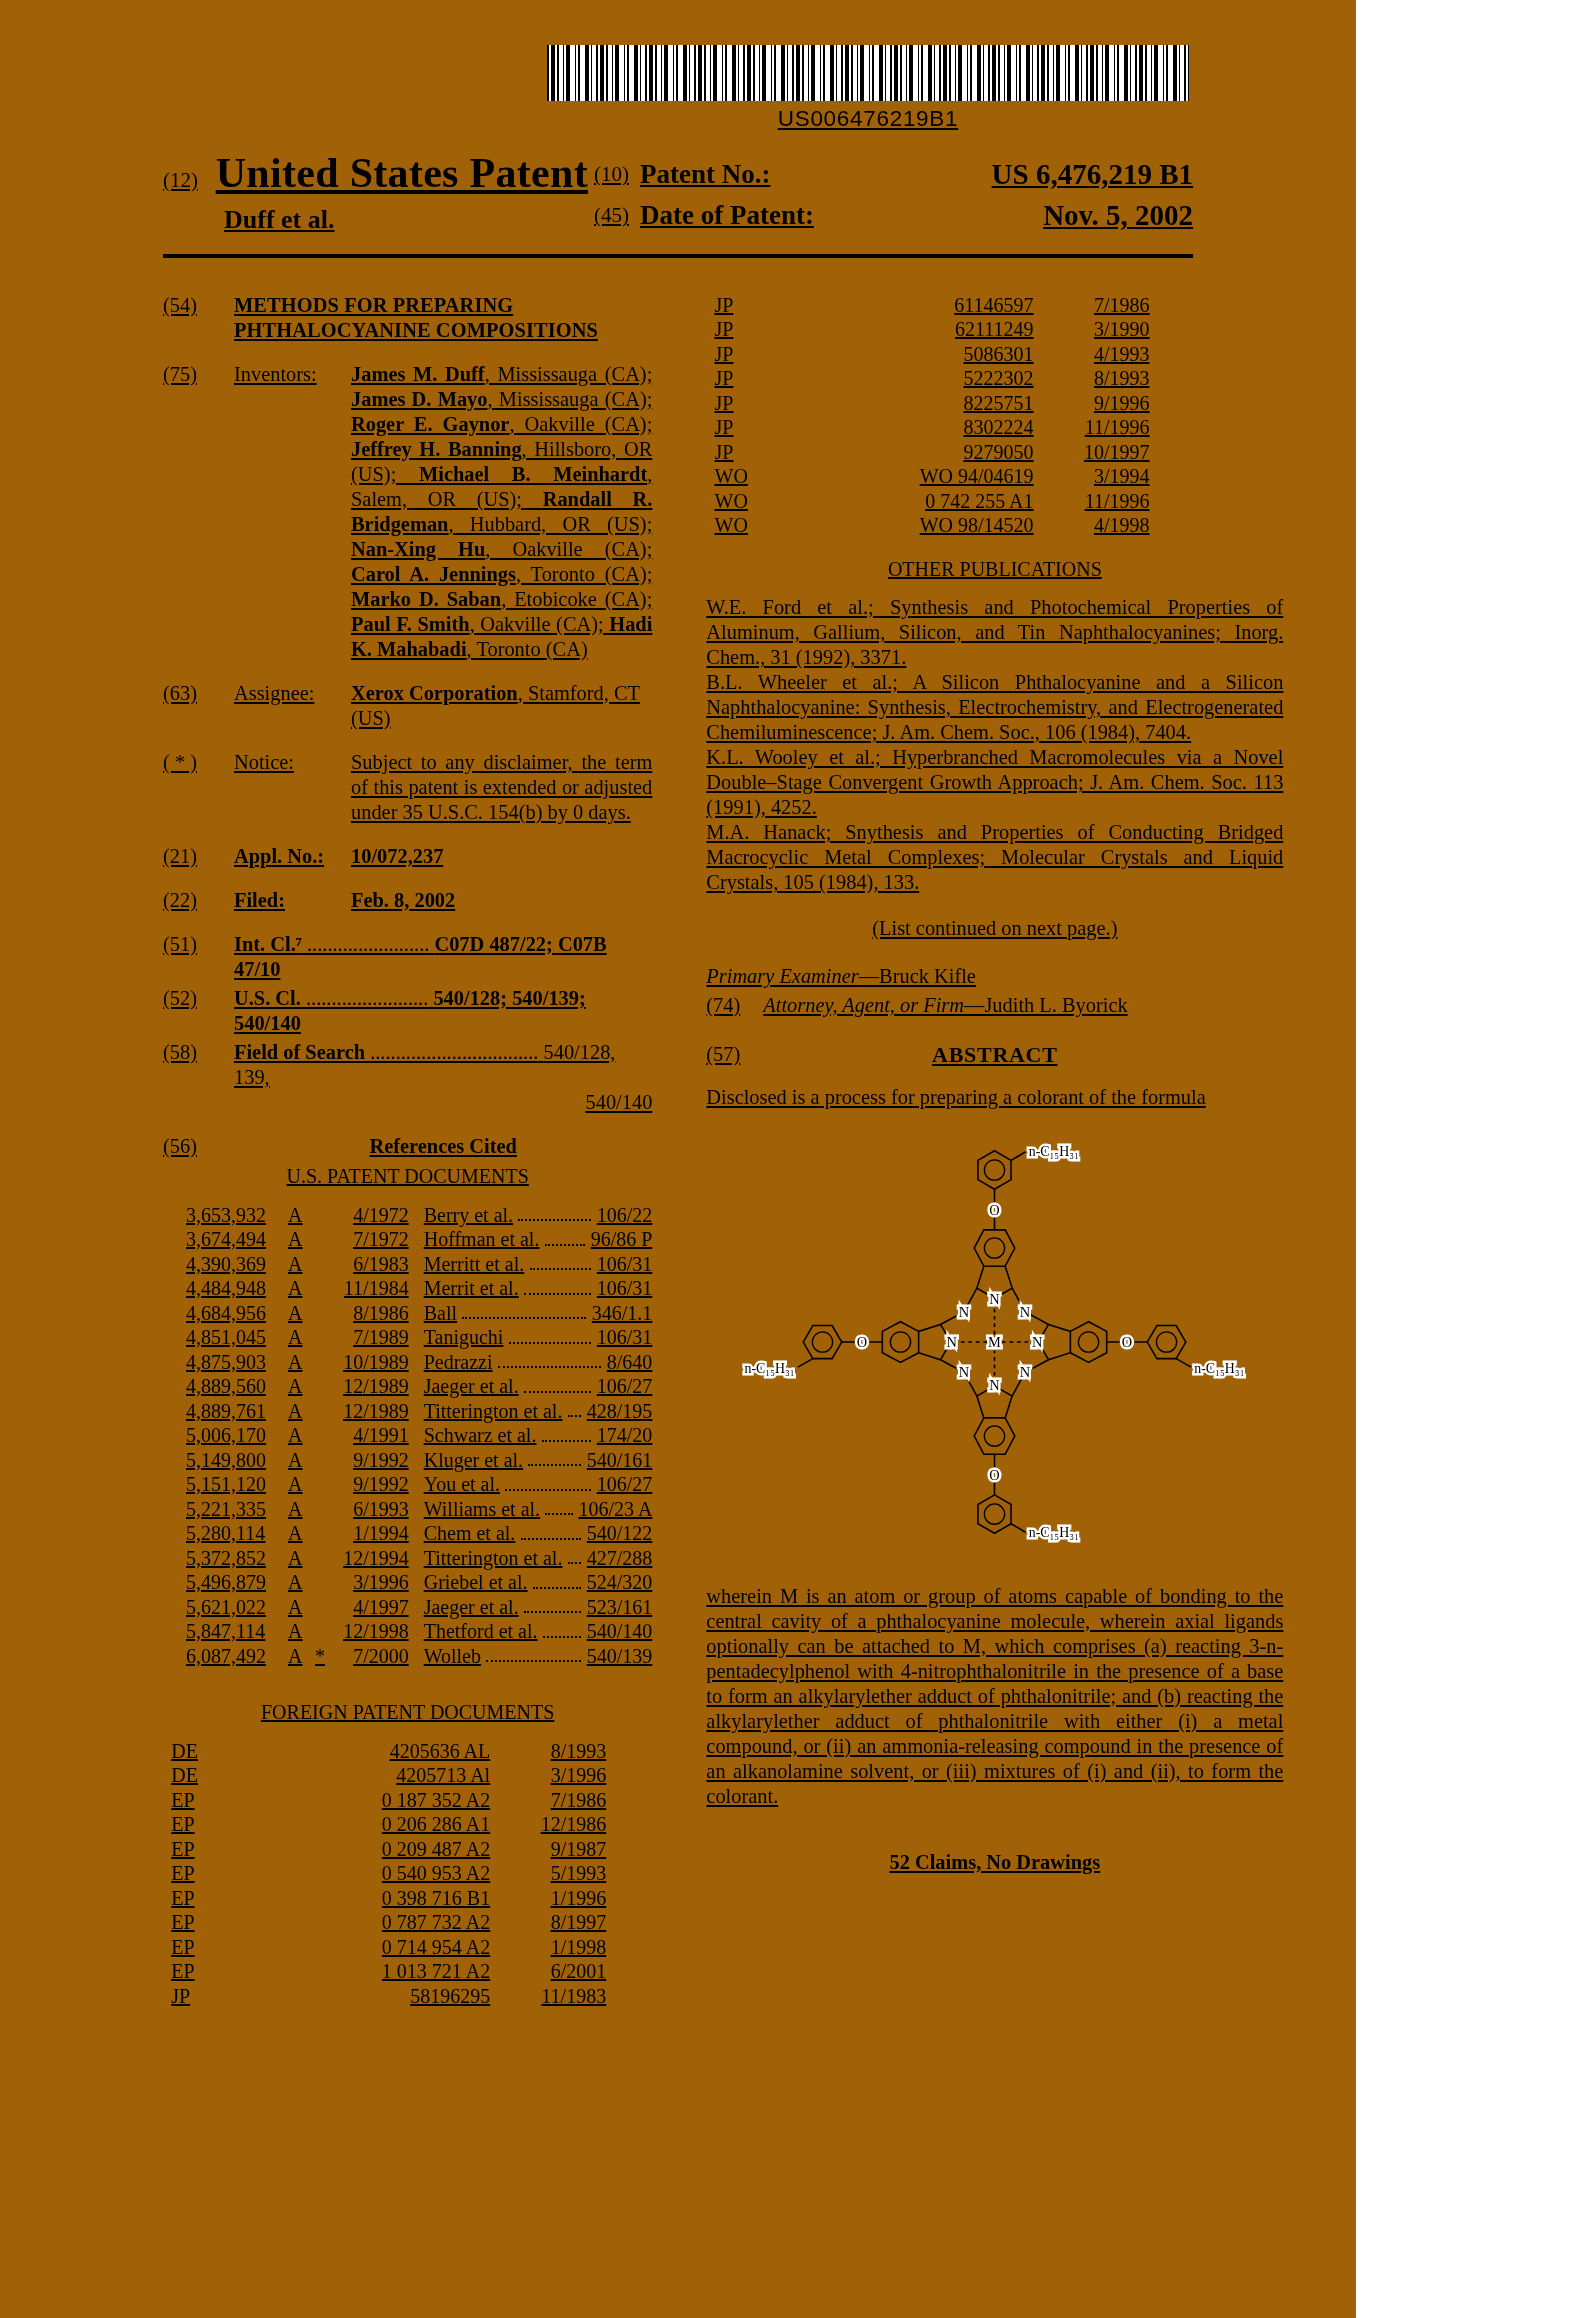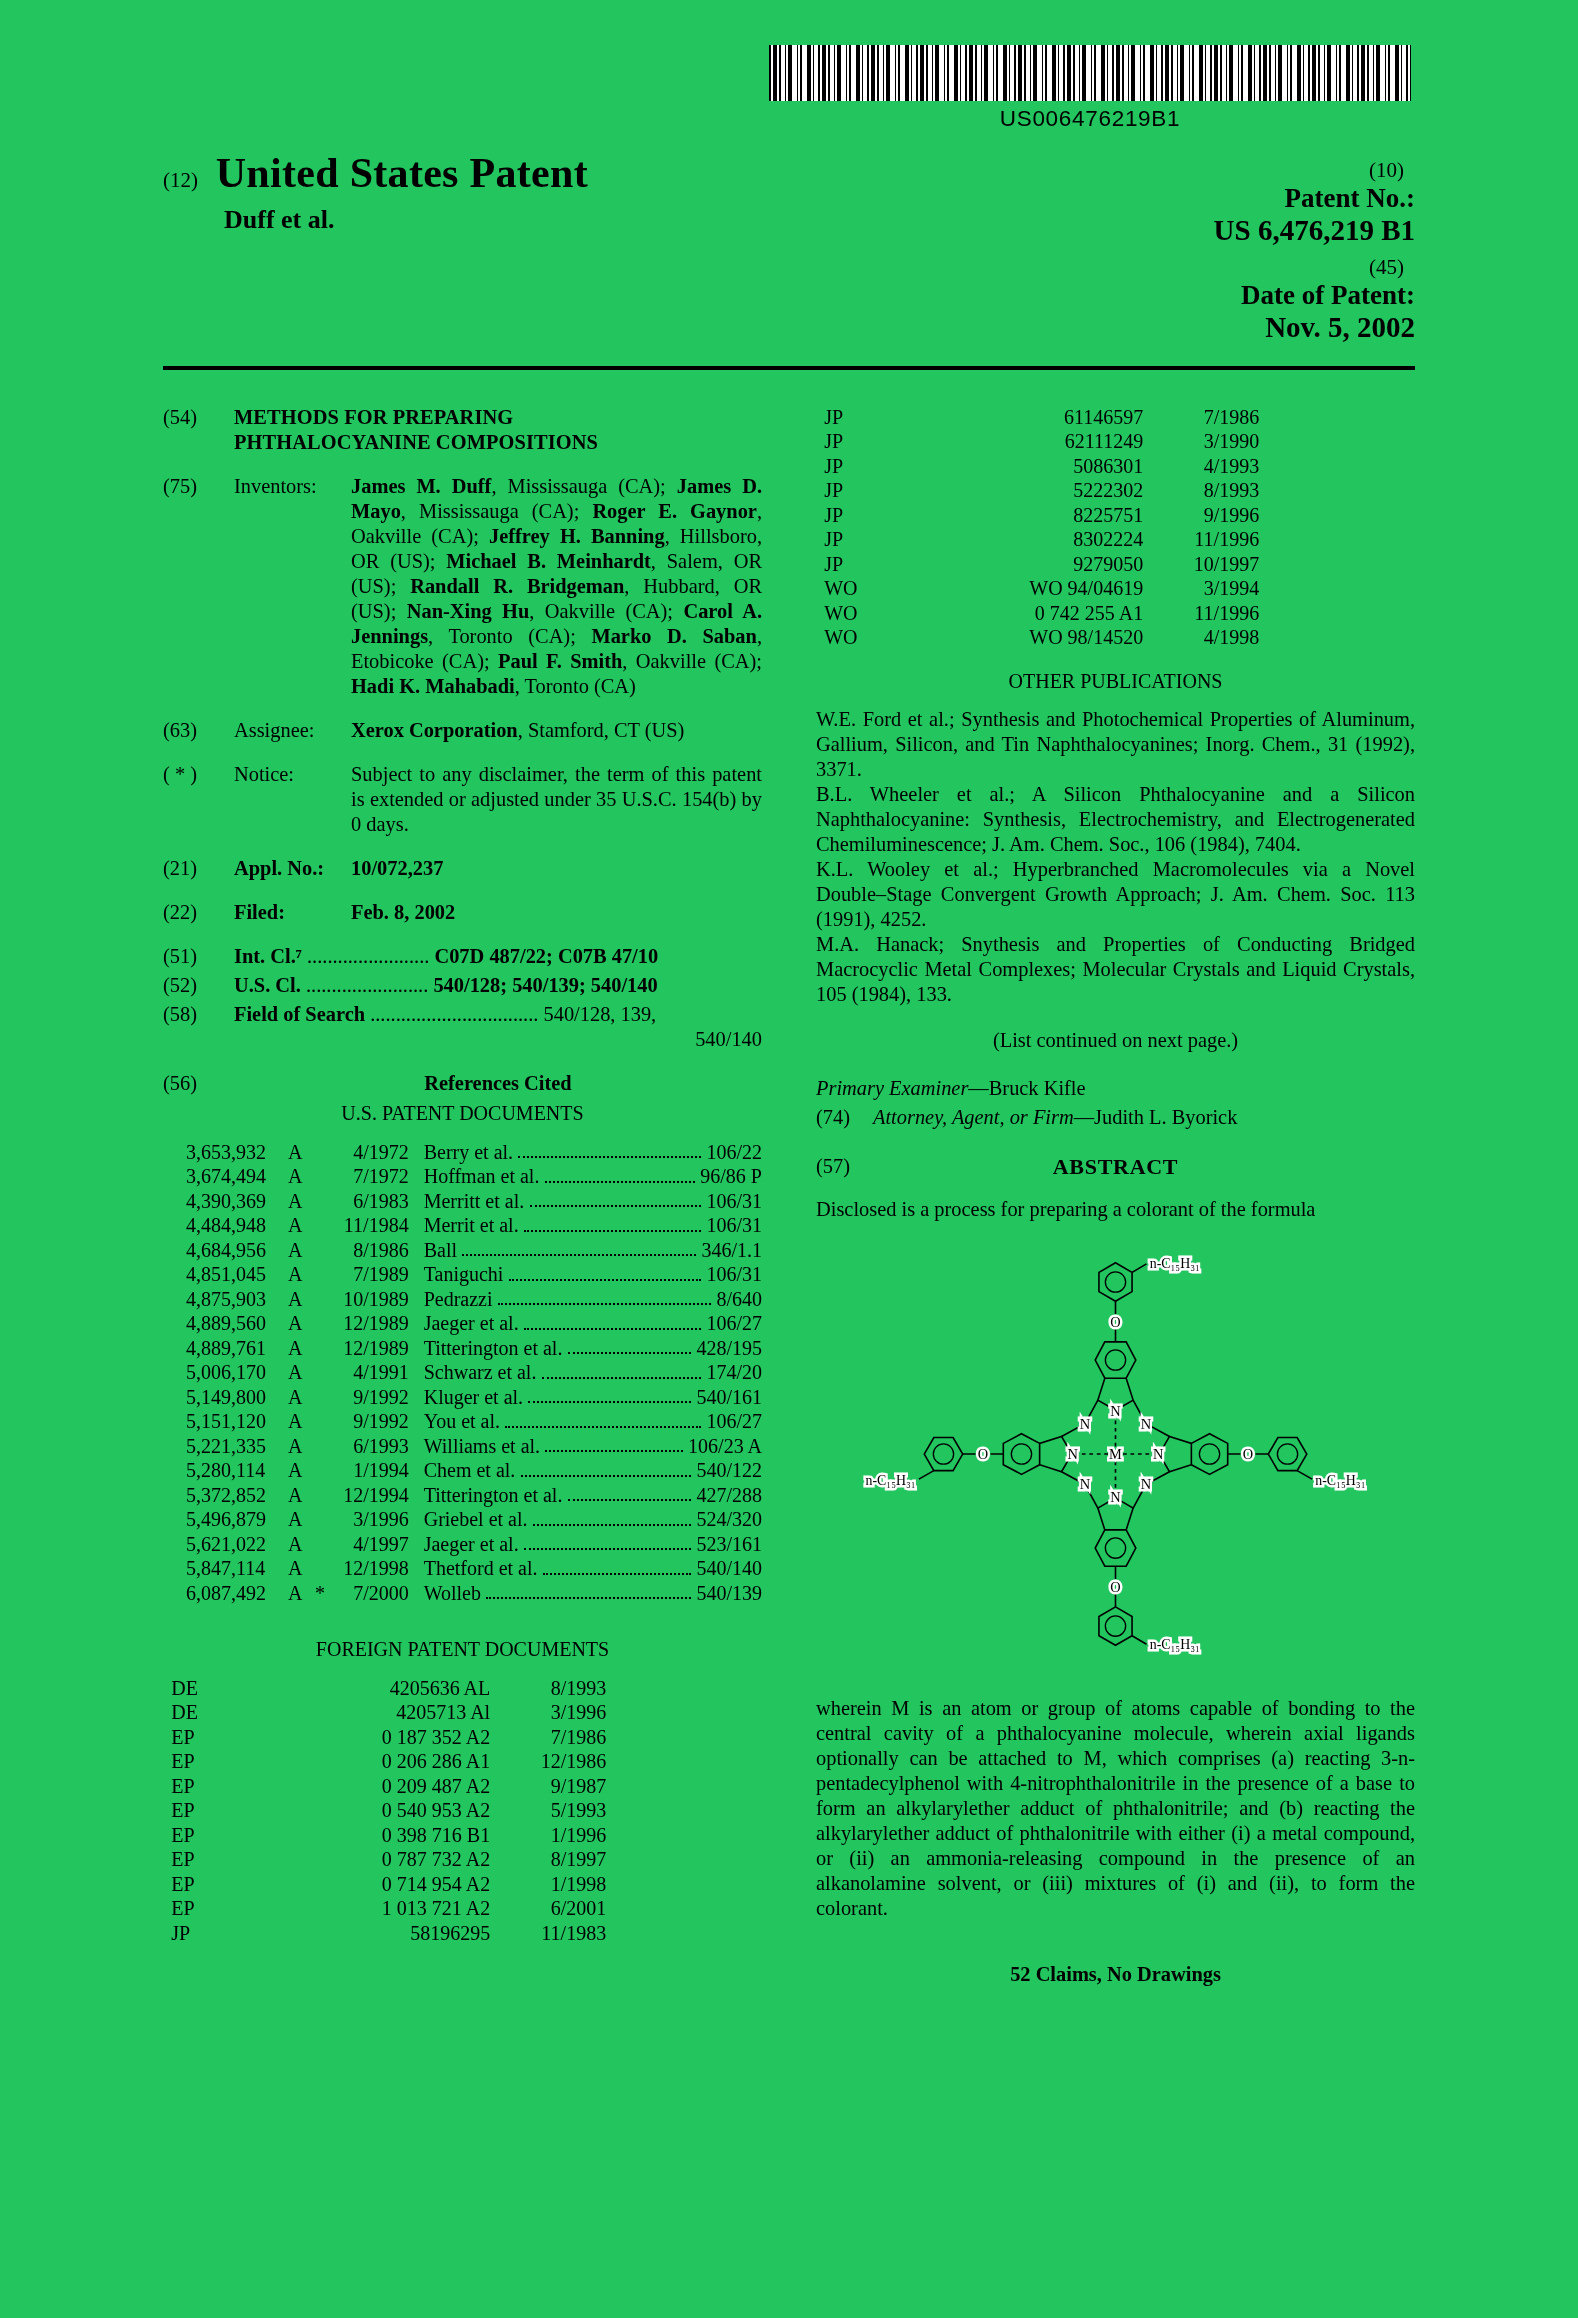--- a/index.html
+++ b/index.html
@@ -1,36 +1,36 @@
 <!DOCTYPE html>
 <html style="font-size:11px"><head>
 <meta charset="utf-8">
 <style>
   html,body{margin:0;padding:0;background:#fff;}
-  .page{position:relative;width:1578px;height:2319px;background:#22c55e;color:#000;
-        font-family:"Liberation Serif","DejaVu Serif",serif;overflow:hidden;}
+  .page{position:relative;width:1356px;height:2319px;background:#a16207;color:#000;
+        font-family:"Liberation Serif","DejaVu Serif",serif;overflow:hidden;text-decoration:underline;}
 
   
   .top{display:flex;justify-content:flex-end;padding:45px 167px 0 0;}
   .barcode-wrap{width:642px;text-align:center;}
   .barcode{height:56px;background:repeating-linear-gradient(90deg,
       #000 0 2px,#fff 2px 4.1px,#000 4.1px 8.2px,#fff 8.2px 10.2px,#000 10.2px 11.6px,#fff 11.6px 15.6px,
       #000 15.6px 17px,#fff 17px 19px,#000 19px 23px,#fff 23px 28px,#000 28px 29px,#fff 29px 31px,
       #000 31px 33px,#fff 33px 38px,#000 38px 42px,#fff 42px 44px,#000 44px 45px,#fff 45px 49px);}
   .barcode-label{margin-top:5.4px;font-family:"Liberation Sans","DejaVu Sans",sans-serif;
       font-size:22.5px;letter-spacing:0.7px;}
 
   
   .header{display:flex;justify-content:space-between;align-items:flex-start;padding:16.3px 163px 0 163px;}
   .h-left .line1{display:flex;align-items:baseline;gap:17.7px;}
   .h-num{font-size:21px;}
   .h-title{font-size:42px;font-weight:bold;letter-spacing:0.3px;}
   .h-inventor{font-size:26px;font-weight:bold;margin:8.2px 0 0 61px;}
   .h-right{width:599px;padding-top:9.5px;}
-  .hr-row{display:flex;align-items:flex-end;margin-bottom:8.2px;flex-direction:column;}
+  .hr-row{display:flex;align-items:center;margin-bottom:8.2px;}
   .hr-num{font-size:21px;margin-right:11px;}
   .hr-label{font-weight:bold;font-size:27px;}
   .hr-value{margin-left:auto;font-weight:bold;font-size:29px;}
   .rule{height:3.4px;background:#000;margin:13.6px 163px 0 163px;}
 
   
   .columns{display:flex;gap:54px;padding:35px 163px 0 163px;font-size:20.4px;line-height:25px;}
   .col{width:599px;}
 
   .item{display:flex;margin-bottom:19px;}

